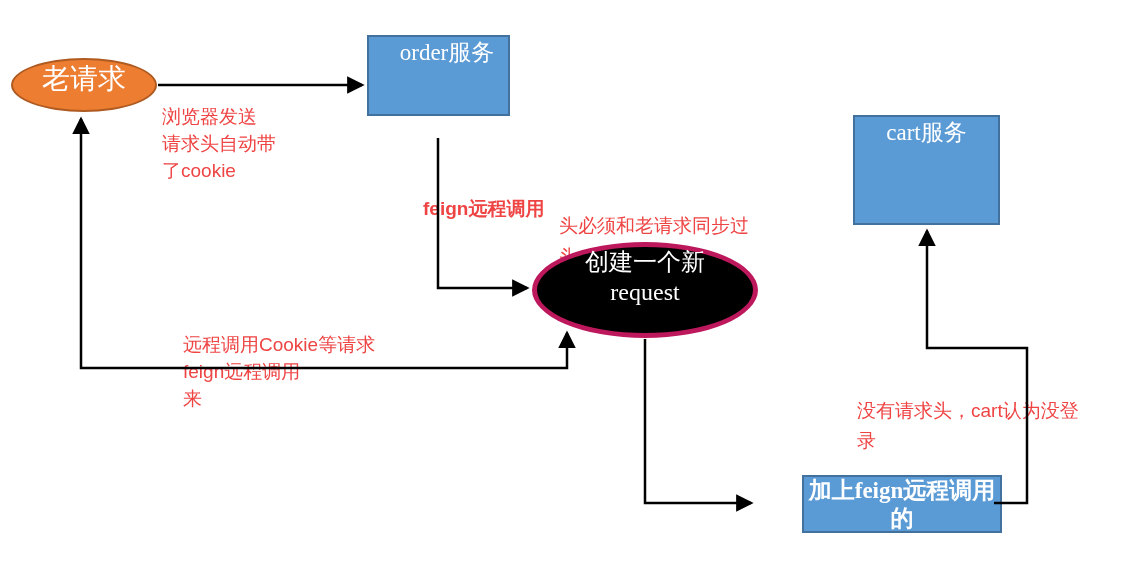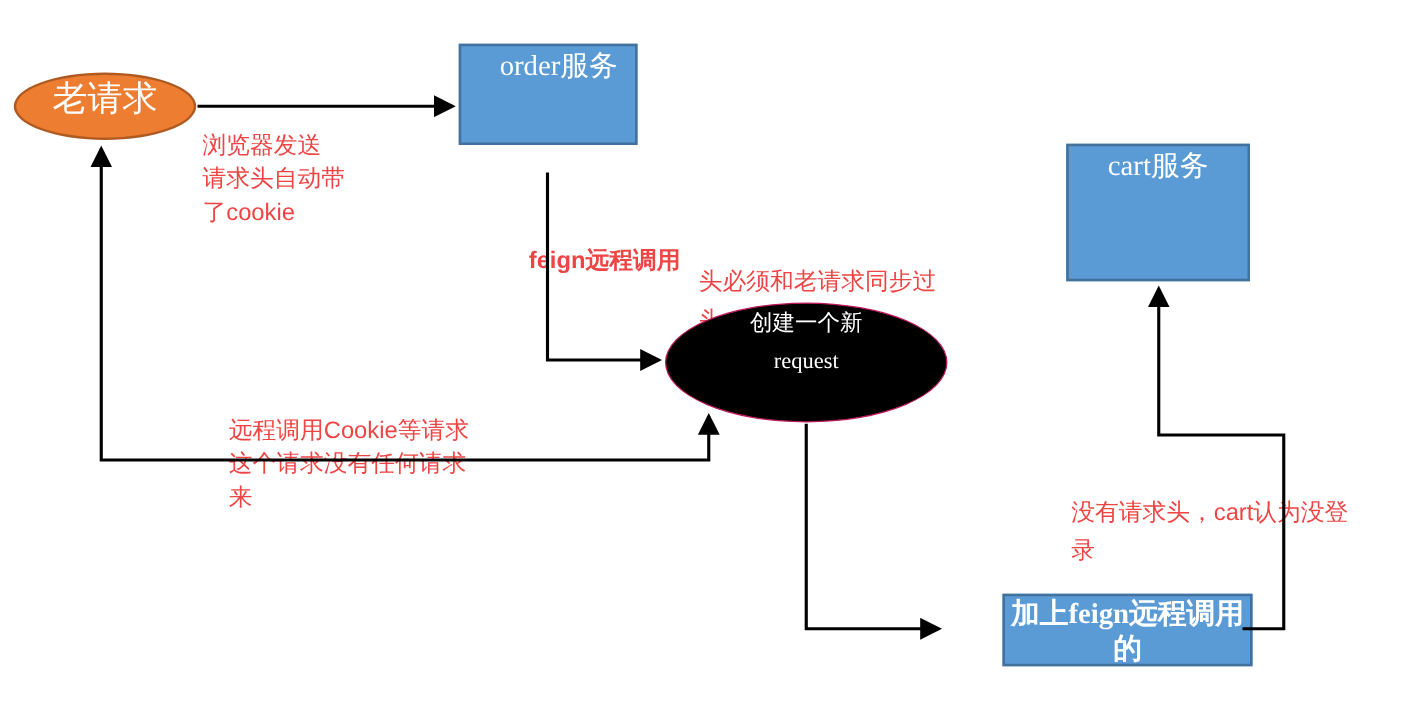--- a/index.html
+++ b/index.html
@@ -44,22 +44,22 @@
     font-size: 23px;
   }
   .ellipse { border-radius: 50%; }
   .ellipse-orange {
     background: #ED7D31;
     border: 2px solid #AE5A21;
     font-size: 28px;
   }
   .ellipse-black {
     background: #000000;
-    border: 1px solid #be185d;
-    font-size: 18px;
+    border: 5px solid #be185d;
+    font-size: 24px;
     line-height: 30px;
   }
   
   svg.connectors {
     position: absolute;
     left: 0;
     top: 0;
     z-index: 3;
     pointer-events: none;
   }
@@ -77,21 +77,21 @@
   <div class="ann" style="left:162px; top:103px; line-height:27px;">浏览器发送
 请求头自动带
 了cookie</div>
 
   <div class="ann bold" style="left:378px; top:195px;">feign远程调用</div>
 
   <div class="ann" style="left:559px; top:210px; line-height:31px;">头必须和老请求同步过
 头</div>
 
   <div class="ann" style="left:183px; top:331px; line-height:27px;">远程调用Cookie等请求
-这个请求没有任何请求
+feign远程调用
 来</div>
 
   <div class="ann" style="left:857px; top:396px; line-height:30px;">没有请求头，cart认为没登
 录</div>
 
   <div class="node ellipse ellipse-orange" style="left:11px; top:58px; width:146px; height:54px;">
     <span>老请求</span>
   </div>
 
   <div class="node rect-blue" style="left:367px; top:35px; width:143px; height:81px;padding-left:17px;">

